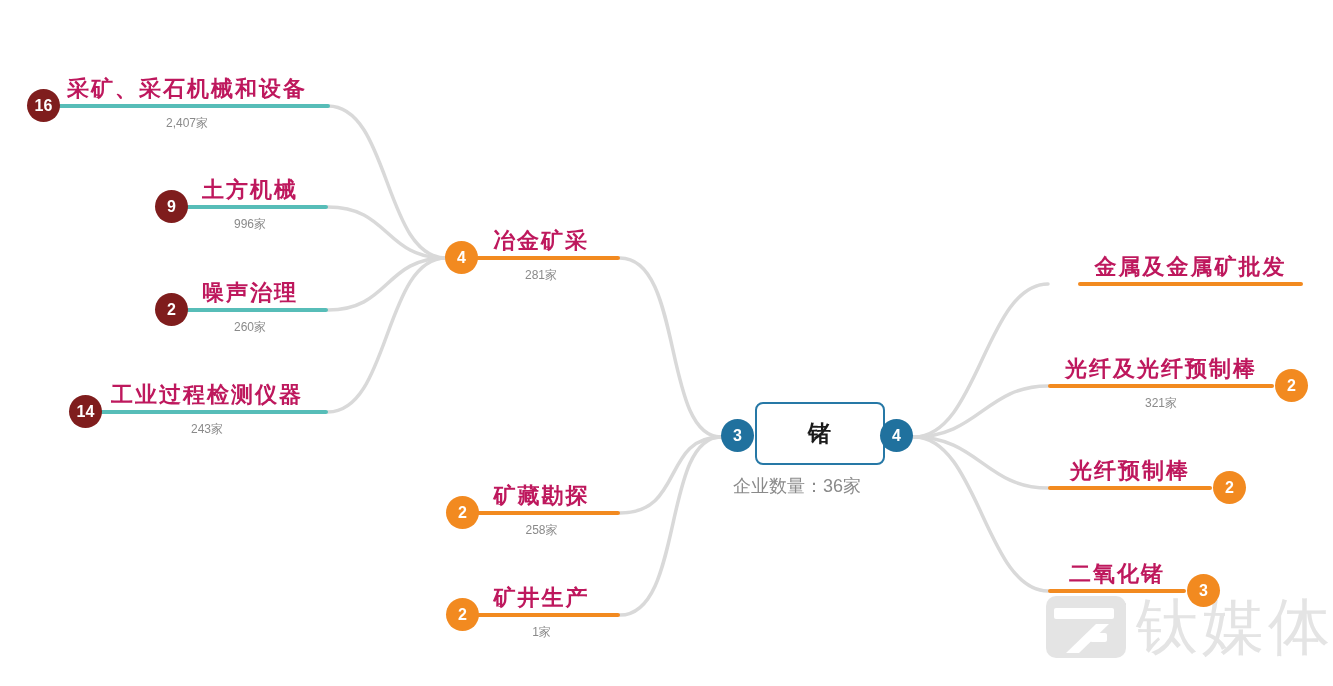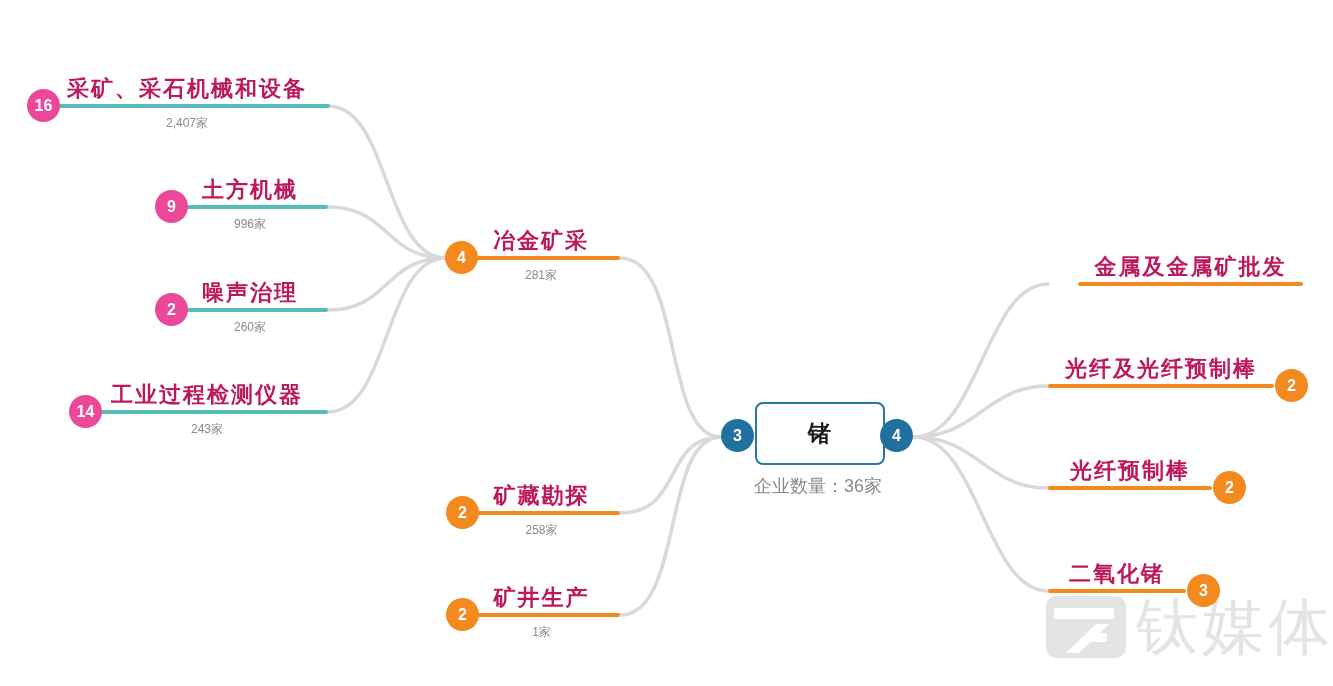--- a/index.html
+++ b/index.html
@@ -17,33 +17,33 @@
   .teal-line{background:#57bdb8;}
   .orange-line{background:#f28a20;}
   .n-count{font-size:12px;color:#8a8a8a;margin-top:7px;white-space:nowrap;}
   .n-badge{
     position:absolute;width:33px;height:33px;border-radius:50%;
     color:#fff;font-weight:bold;font-size:16px;line-height:33px;text-align:center;
     z-index:3;
   }
   .badge-left{left:-17px;top:13px;}
   .badge-right{right:-34px;top:13px;}
-  .teal-badge{background:#ec4899;}
+  .teal-badge{background:#7f1d1d;}
   .orange-badge{background:#f28a20;}
   .center-badge{position:absolute;width:33px;height:33px;border-radius:50%;
     background:#20719e;color:#fff;font-weight:bold;font-size:16px;line-height:33px;
     text-align:center;z-index:3;}
   .center-box{
     position:absolute;left:755px;top:402px;width:130px;height:63px;
     box-sizing:border-box;border:2px solid #2678a6;border-radius:8px;background:#fff;
     display:flex;align-items:center;justify-content:center;
     font-size:23px;font-weight:bold;color:#1b1b1b;z-index:2;letter-spacing:1px;
   }
   .center-subtitle{
-    position:absolute;left:733px;top:474px;width:170px;text-align:center;
+    position:absolute;left:733px;top:474px;width:170px;text-align:left;
     font-size:18px;color:#8a8a8a;white-space:nowrap;
   }
   .watermark{position:absolute;left:1046px;top:592px;display:flex;align-items:center;z-index:1;}
   .wm-text{
     font-size:62px;font-weight:normal;color:#e4e4e4;letter-spacing:4px;
     margin-left:10px;line-height:70px;white-space:nowrap;
   }
 </style>
 </head>
 <body>
@@ -133,20 +133,21 @@
   <div class="center-subtitle">企业数量：36家</div>
 
   <div class="node" style="left:1078px;top:254px;width:225px;">
     <div class="n-label">金属及金属矿批发</div>
     <div class="n-line orange-line"></div>
   </div>
 
   <div class="node" style="left:1048px;top:356px;width:226px;">
     <div class="n-label">光纤及光纤预制棒</div>
     <div class="n-line orange-line"></div>
+    <div class="n-count">321家</div>
     <span class="n-badge orange-badge badge-right">2</span>
   </div>
 
   <div class="node" style="left:1048px;top:458px;width:164px;">
     <div class="n-label">光纤预制棒</div>
     <div class="n-line orange-line"></div>
     <span class="n-badge orange-badge badge-right">2</span>
   </div>
 
   <div class="node" style="left:1048px;top:561px;width:138px;">

